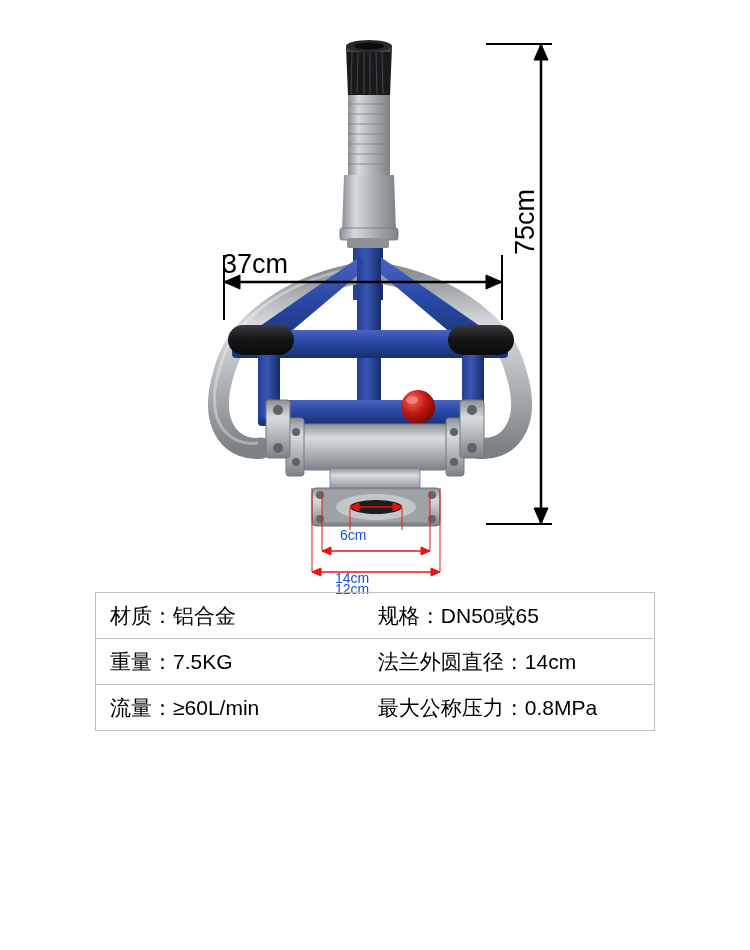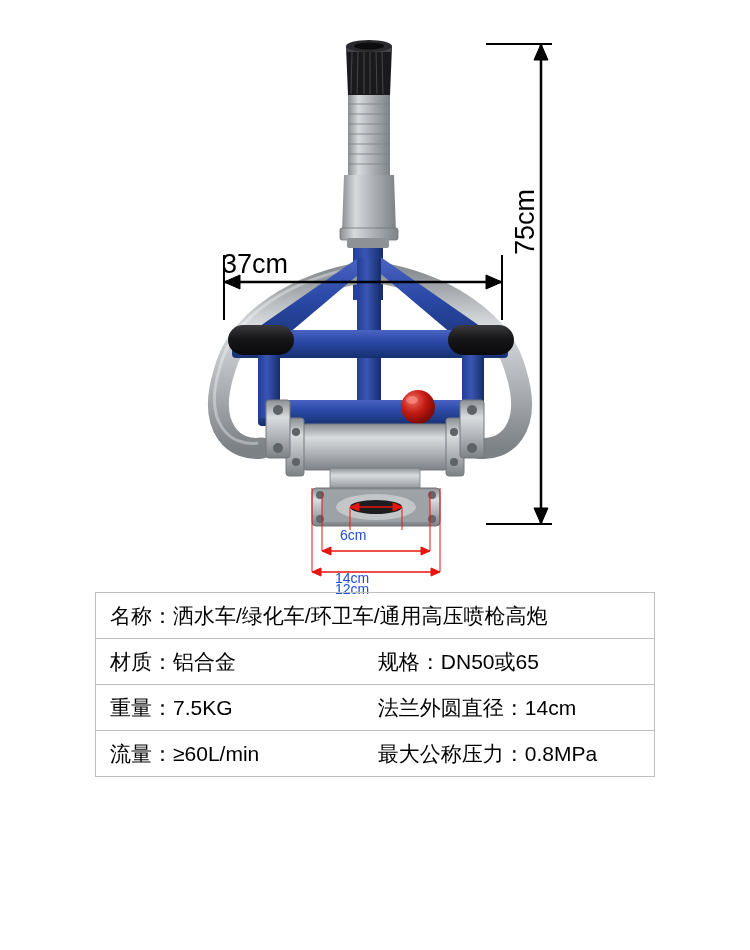--- a/index.html
+++ b/index.html
@@ -287,23 +287,20 @@
 
     <span class="dim-label dim-width">37cm</span>
     <span class="dim-label dim-height">75cm</span>
     <span class="dim-red dim-6cm">6cm</span>
     <span class="dim-red dim-12cm">12cm</span>
     <span class="dim-red dim-14cm">14cm</span>
   </div>
 
   <div class="spec-table">
 
-    <div class="spec-row">
-      <div class="spec-cell full">名称：洒水车/绿化车/环卫车/通用高压喷枪高炮</div>
-    </div>
 
 
     <div class="spec-row">
       <div class="spec-cell half-left">材质：铝合金</div>
       <div class="spec-cell half-right">规格：DN50或65</div>
     </div>
 
     <div class="spec-row">
       <div class="spec-cell half-left">重量：7.5KG</div>
       <div class="spec-cell half-right">法兰外圆直径：14cm</div>

